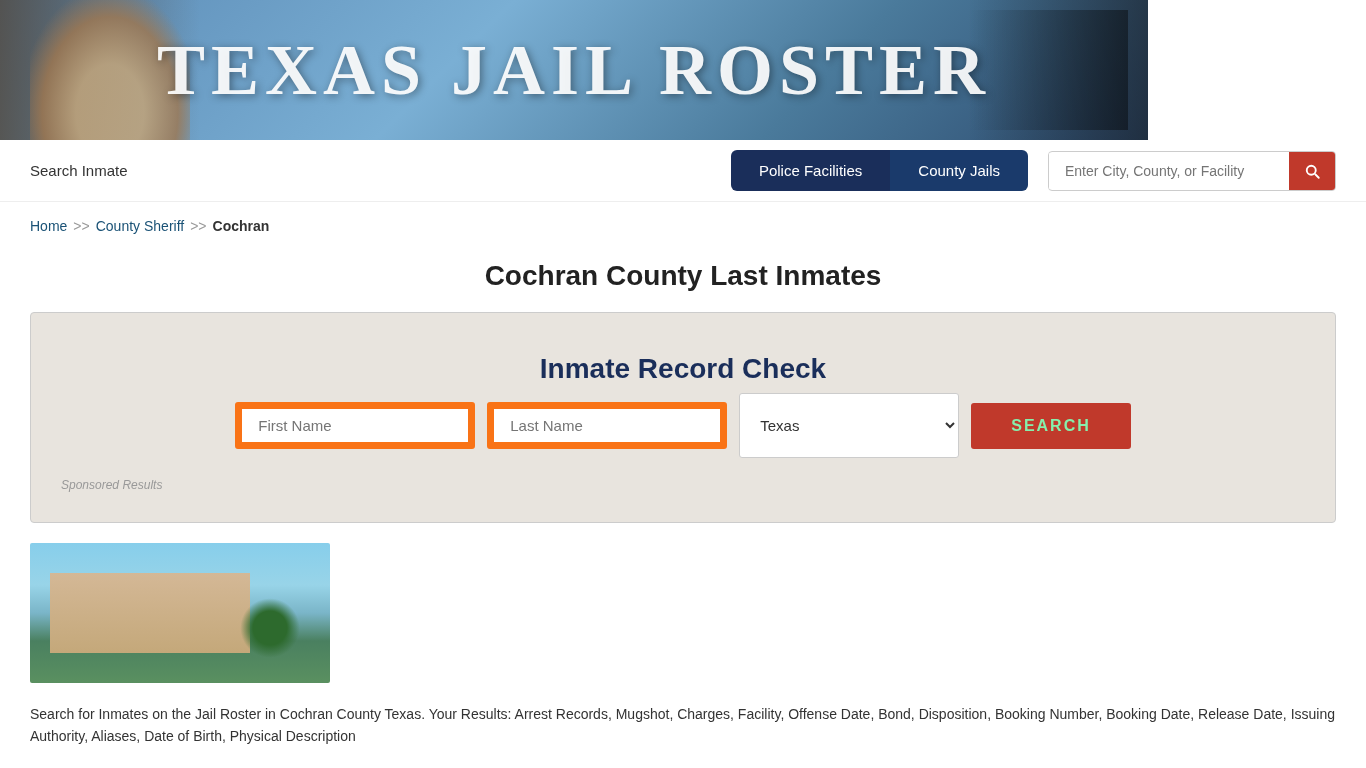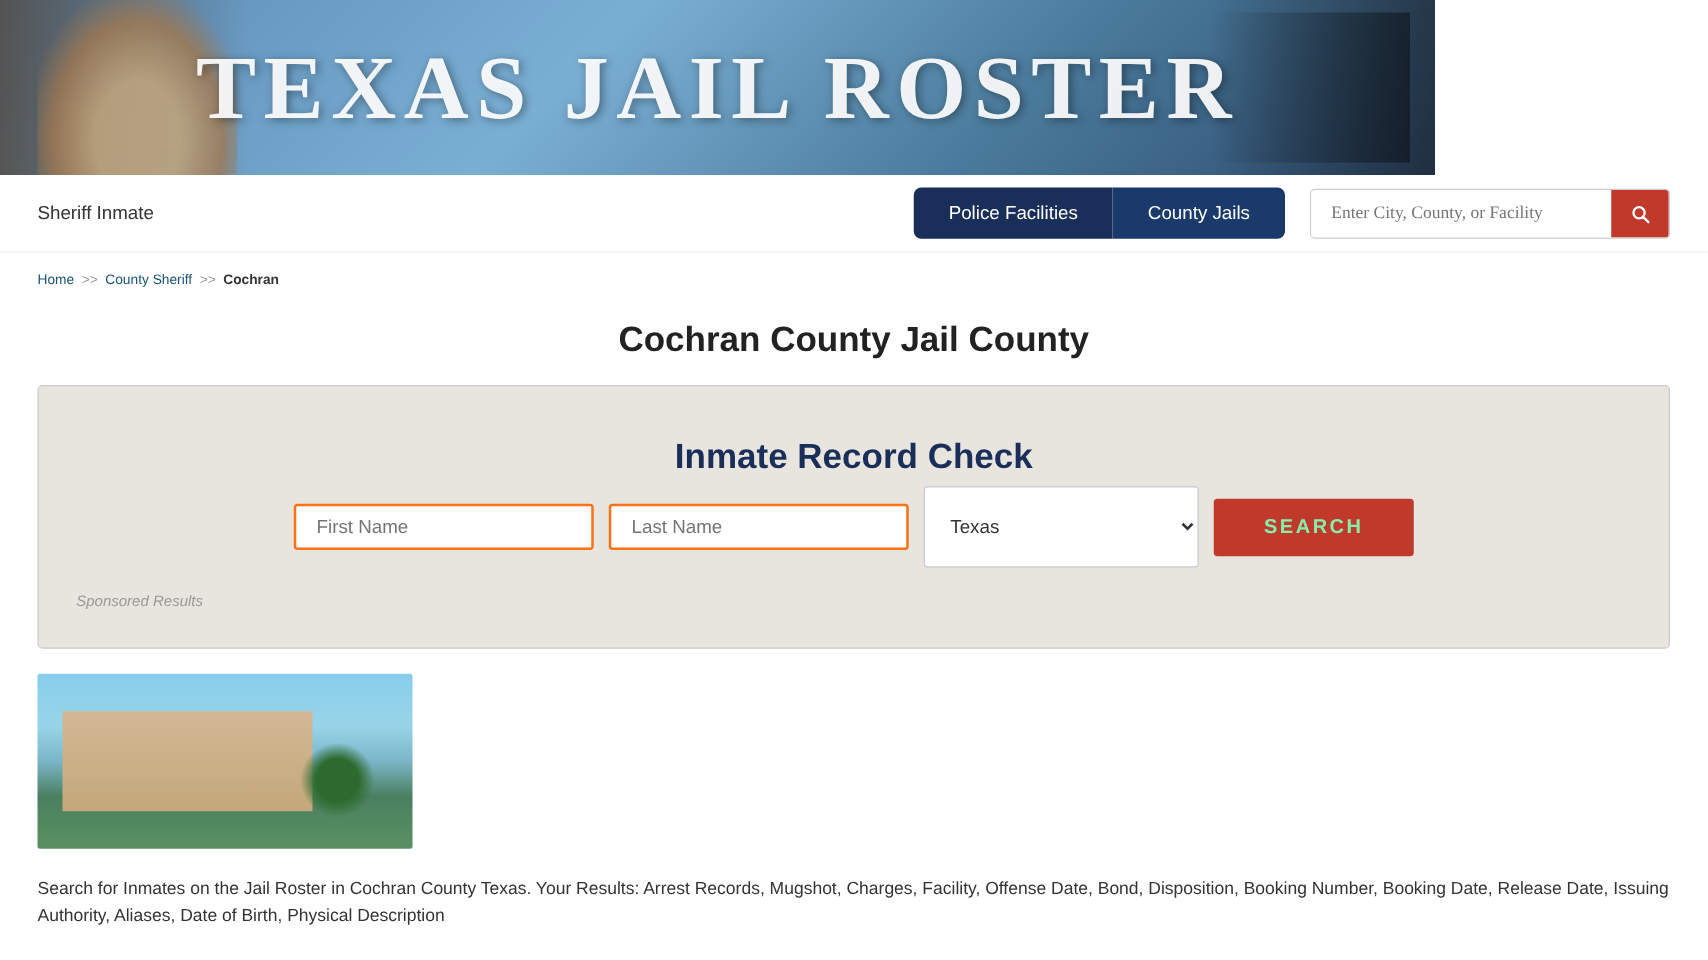--- a/index.html
+++ b/index.html
@@ -98,21 +98,21 @@
       align-items: center;
       border: 1px solid #ccc;
       border-radius: 4px;
       overflow: hidden;
     }
     .nav-search-input {
       border: none;
       outline: none;
       padding: 10px 16px;
       font-size: 14px;
-      font-family: Liberation Serif, serif;
+      font-family: Liberation Sans, sans-serif;
       width: 240px;
       color: #999;
     }
     .nav-search-btn {
       background: #c0392b;
       border: none;
       padding: 10px 14px;
       cursor: pointer;
       display: flex;
       align-items: center;
@@ -120,21 +120,21 @@
     }
     .search-icon-svg {
       width: 18px; height: 18px;
       fill: white;
     }
 
     
     .breadcrumb {
       padding: 16px 30px;
       font-family: Arial, sans-serif;
-      font-size: 11px;
+      font-size: 14px;
       display: flex;
       align-items: center;
       gap: 6px;
     }
     .breadcrumb a {
       color: #1a5276;
       text-decoration: none;
     }
     .breadcrumb-sep { color: #999; }
     .breadcrumb-current { font-weight: bold; color: #333; }
@@ -175,21 +175,21 @@
     .record-form {
       display: flex;
       gap: 12px;
       align-items: center;
       justify-content: center;
     }
     .record-input {
       padding: 8px 16px;
       font-size: 15px;
       font-family: Arial, sans-serif;
-      border: 2px solid #f97316;
+      border: 7px solid #f97316;
       border-radius: 3px;
       width: 240px;
       color: #999;
       background: #fff;
     }
     .record-select {
       padding: 22px 16px;
       font-size: 15px;
       font-family: Arial, sans-serif;
       border: 1px solid #ccc;
@@ -264,21 +264,21 @@
 
 <div class="header-banner">
   <div class="banner-left-overlay"></div>
   <div class="dome-shape"></div>
   <span class="banner-title">Texas Jail Roster</span>
   <div class="banner-right-overlay"></div>
   <div class="keys-shape"></div>
 </div>
 
 <div class="nav-bar">
-  <span class="nav-search-label">Sheriff Inmate</span>
+  <span class="nav-search-label">Search Inmate</span>
   <div class="nav-buttons">
     <button class="nav-btn nav-btn-police">Police Facilities</button>
     <button class="nav-btn nav-btn-county">County Jails</button>
   </div>
   <div class="nav-search-box">
     <input class="nav-search-input" type="text" placeholder="Enter City, County, or Facility" style="">
     <button class="nav-search-btn">
       <svg class="search-icon-svg" viewBox="0 0 24 24">
         <path d="M21 21l-4.35-4.35M17 11A6 6 0 1 1 5 11a6 6 0 0 1 12 0z" stroke="white" stroke-width="2.5" fill="none" stroke-linecap="round"></path>
       </svg>
@@ -287,21 +287,21 @@
 </div>
 
 <div class="breadcrumb">
   <a href="#">Home</a>
   <span class="breadcrumb-sep">&gt;&gt;</span>
   <a href="#">County Sheriff</a>
   <span class="breadcrumb-sep">&gt;&gt;</span>
   <span class="breadcrumb-current">Cochran</span>
 </div>
 
-<h1 class="page-title">Cochran County Jail County</h1>
+<h1 class="page-title">Cochran County Last Inmates</h1>
 
 <div class="record-section">
   <div class="record-title">Inmate Record Check</div>
   <div class="record-form">
     <input class="record-input" type="text" placeholder="First Name" style="">
     <input class="record-input" type="text" placeholder="Last Name" style="">
     <select class="record-select" id="state-select"><option value="Alabama">Alabama</option><option value="Alaska">Alaska</option><option value="Arizona">Arizona</option><option value="Arkansas">Arkansas</option><option value="California">California</option><option value="Colorado">Colorado</option><option value="Connecticut">Connecticut</option><option value="Delaware">Delaware</option><option value="Florida">Florida</option><option value="Georgia">Georgia</option><option value="Hawaii">Hawaii</option><option value="Idaho">Idaho</option><option value="Illinois">Illinois</option><option value="Indiana">Indiana</option><option value="Iowa">Iowa</option><option value="Kansas">Kansas</option><option value="Kentucky">Kentucky</option><option value="Louisiana">Louisiana</option><option value="Maine">Maine</option><option value="Maryland">Maryland</option><option value="Massachusetts">Massachusetts</option><option value="Michigan">Michigan</option><option value="Minnesota">Minnesota</option><option value="Mississippi">Mississippi</option><option value="Missouri">Missouri</option><option value="Montana">Montana</option><option value="Nebraska">Nebraska</option><option value="Nevada">Nevada</option><option value="New Hampshire">New Hampshire</option><option value="New Jersey">New Jersey</option><option value="New Mexico">New Mexico</option><option value="New York">New York</option><option value="North Carolina">North Carolina</option><option value="North Dakota">North Dakota</option><option value="Ohio">Ohio</option><option value="Oklahoma">Oklahoma</option><option value="Oregon">Oregon</option><option value="Pennsylvania">Pennsylvania</option><option value="Rhode Island">Rhode Island</option><option value="South Carolina">South Carolina</option><option value="South Dakota">South Dakota</option><option value="Tennessee">Tennessee</option><option value="Texas" selected="">Texas</option><option value="Utah">Utah</option><option value="Vermont">Vermont</option><option value="Virginia">Virginia</option><option value="Washington">Washington</option><option value="West Virginia">West Virginia</option><option value="Wisconsin">Wisconsin</option><option value="Wyoming">Wyoming</option></select>
     <button class="record-search-btn">SEARCH</button>
   </div>
   <div class="sponsored-label">Sponsored Results</div>

